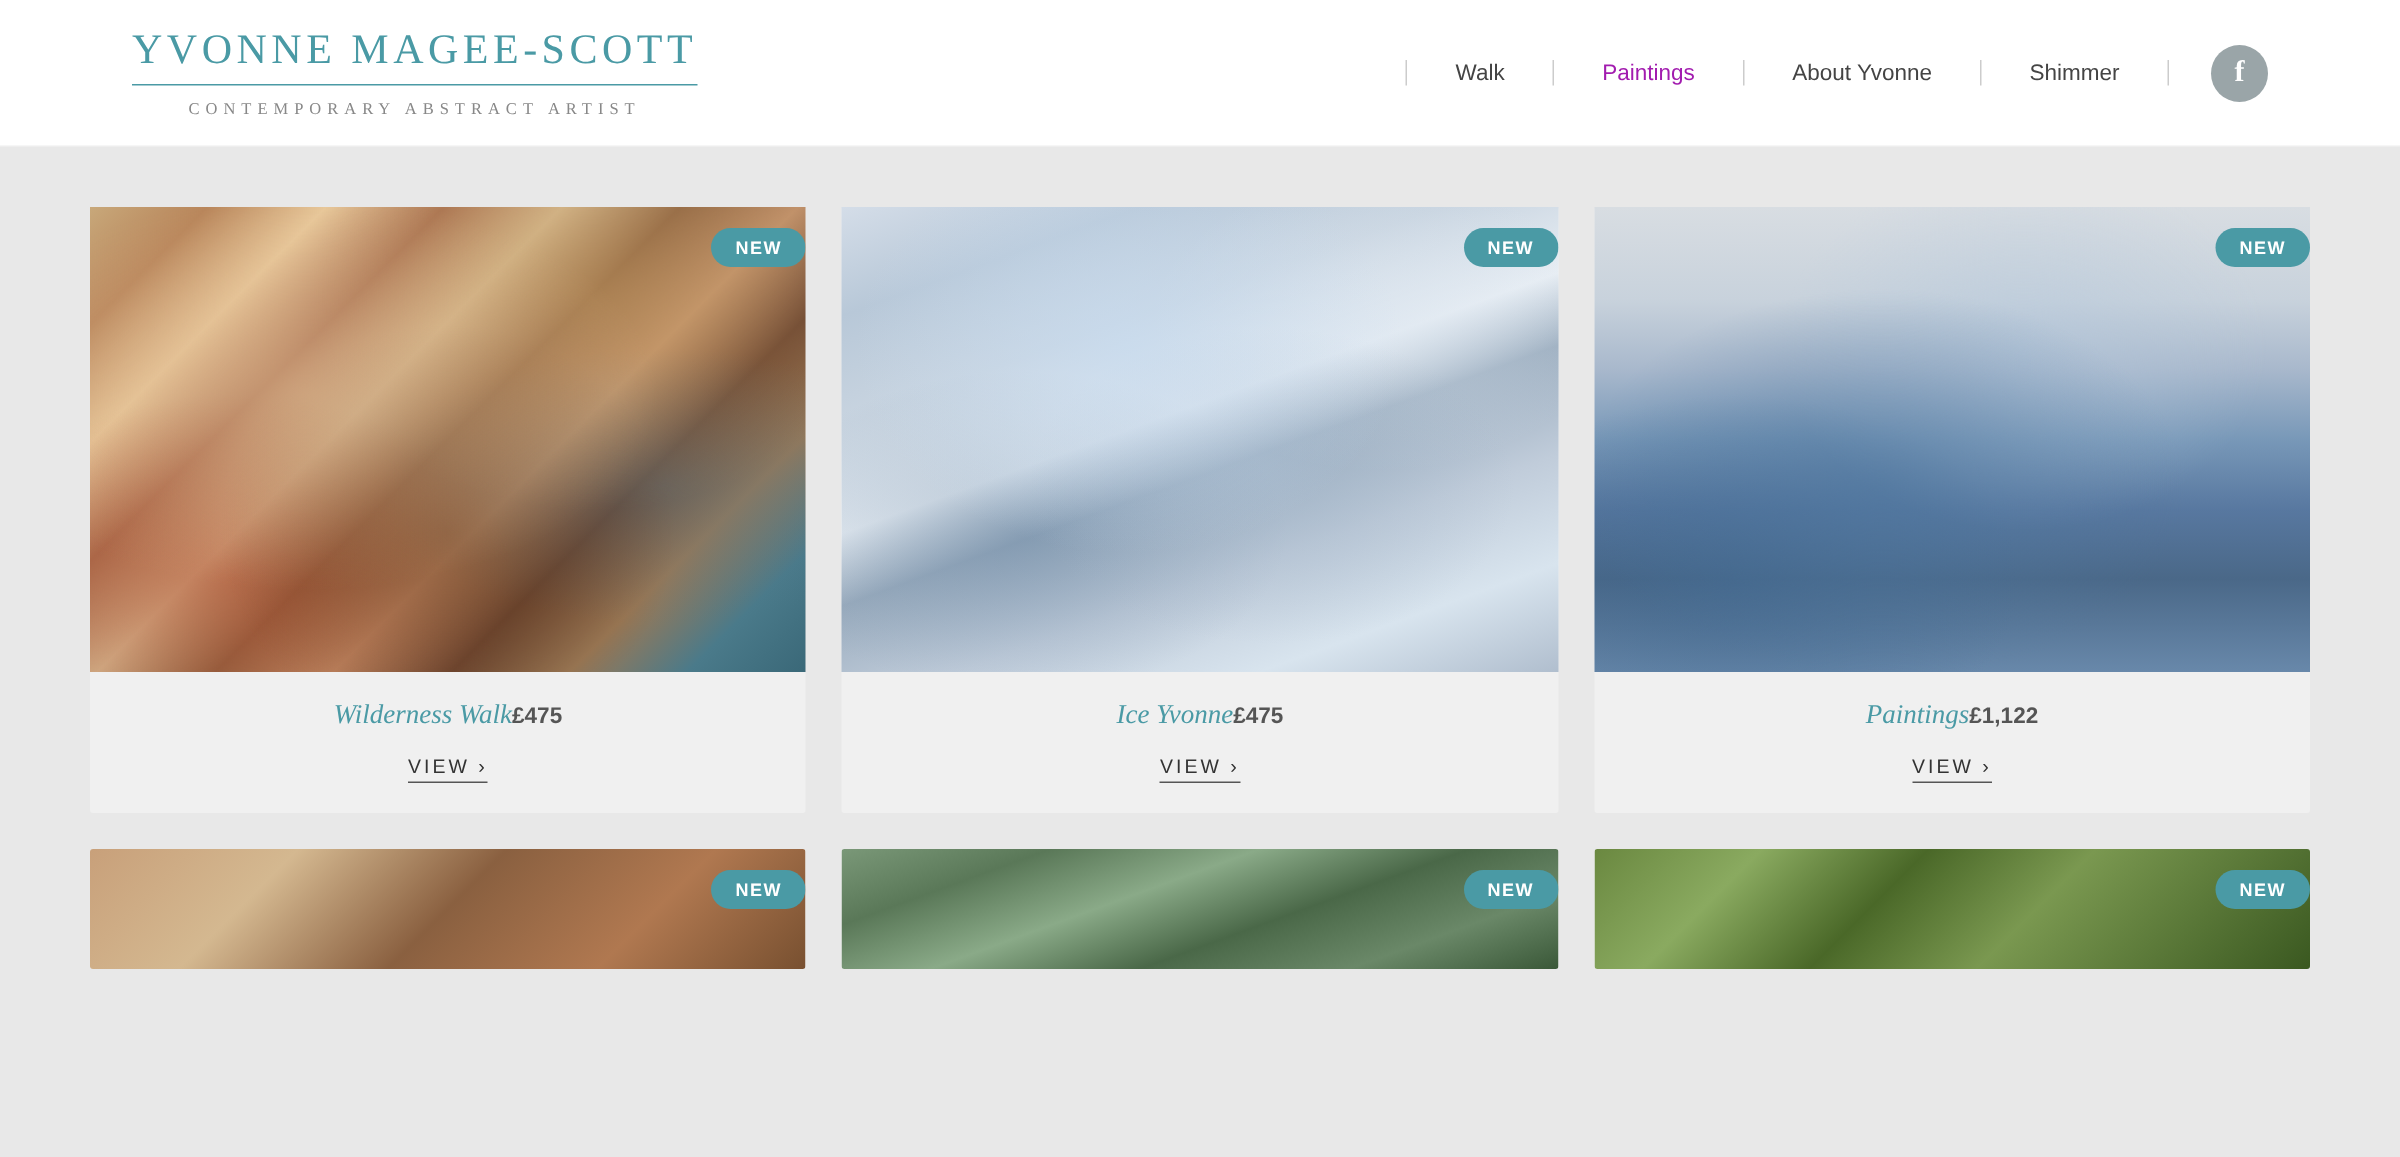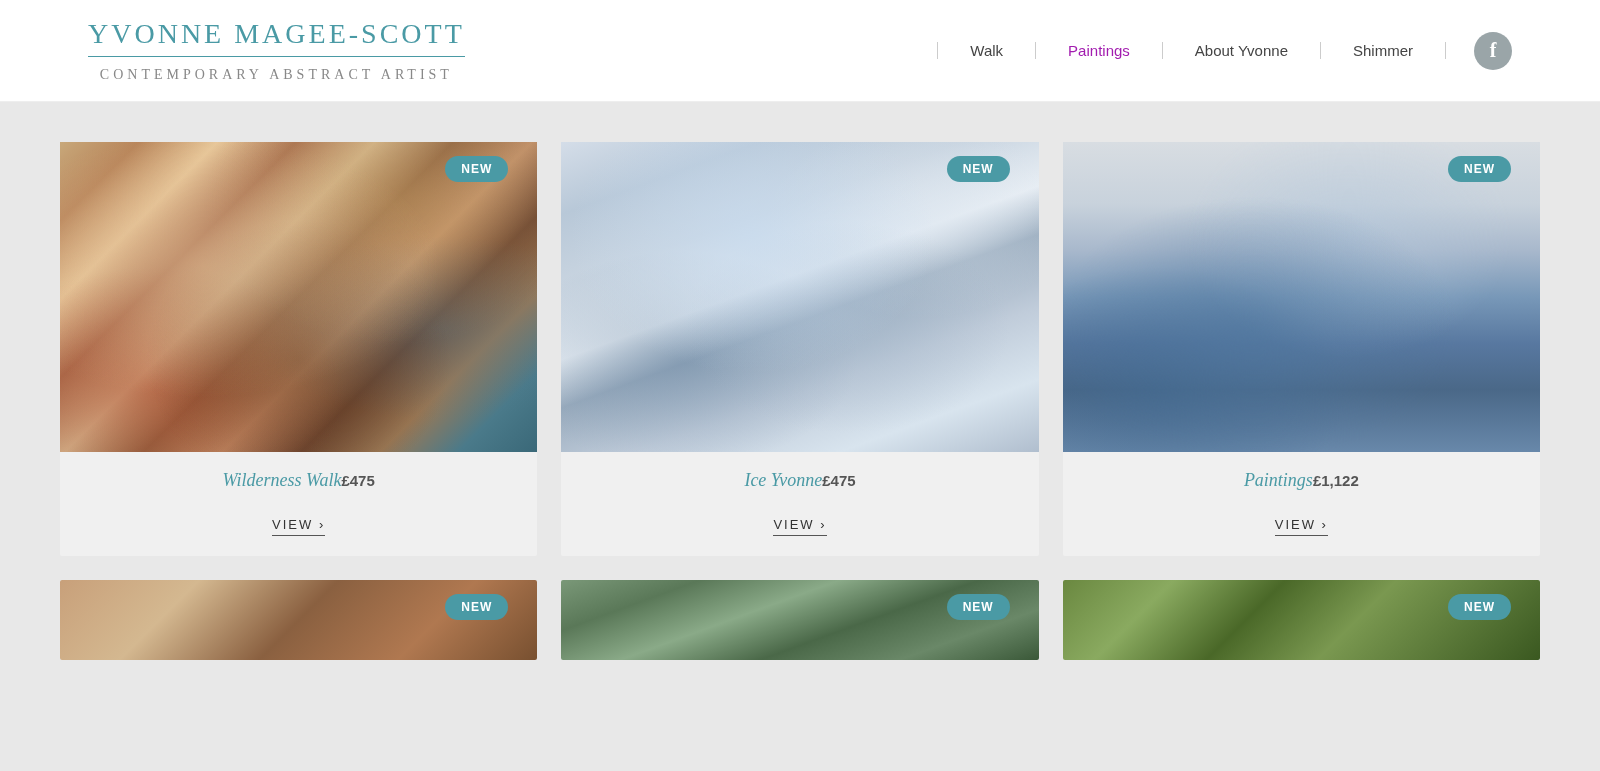--- a/index.html
+++ b/index.html
@@ -21,21 +21,21 @@
     }
     .header-logo .artist-name {
       font-size: 28px;
       letter-spacing: 3px;
       color: #4a9aa5;
       font-family: 'Georgia', serif;
       font-weight: normal;
       text-transform: uppercase;
     }
     .header-logo .artist-subtitle {
-      font-size: 14px;
+      font-size: 11px;
       letter-spacing: 4px;
       color: #888;
       text-transform: uppercase;
       margin-top: 4px;
     }
     .header-logo .logo-divider {
       width: 100%;
       border: none;
       border-top: 1px solid #4a9aa5;
       margin: 6px 0;
@@ -153,21 +153,21 @@
     .canvas-bottom2 {
       background: linear-gradient(160deg, #7a9878 0%, #5a7858 20%, #8aaa88 40%, #4a6848 60%, #6a8868 80%, #3a5838 100%);
     }
     .canvas-bottom3 {
       background: linear-gradient(135deg, #6a8840 0%, #8aaa60 20%, #4a6828 40%, #7a9850 60%, #5a7838 80%, #3a5820 100%);
     }
 
     .new-badge {
       position: absolute;
       top: 14px;
-      right: 29px;
+      right: 0;
       background: #4a9aa5;
       color: #fff;
       font-size: 12px;
       font-weight: bold;
       letter-spacing: 1px;
       padding: 6px 16px;
       border-radius: 20px;
       font-family: 'Arial', sans-serif;
       z-index: 2;
       text-align: right;
@@ -190,21 +190,21 @@
     .painting-price {
       color: #555;
       font-size: 15px;
       font-family: 'Arial', sans-serif;
       font-weight: bold;
     }
 
     .view-link {
       display: flex;
       justify-content: center;
-      margin-top: 18px;
+      margin-top: 8px;
       padding-top: 8px;
     }
 
     .view-button {
       font-size: 13px;
       letter-spacing: 2px;
       color: #333;
       font-family: 'Arial', sans-serif;
       cursor: pointer;
       text-decoration: none;

